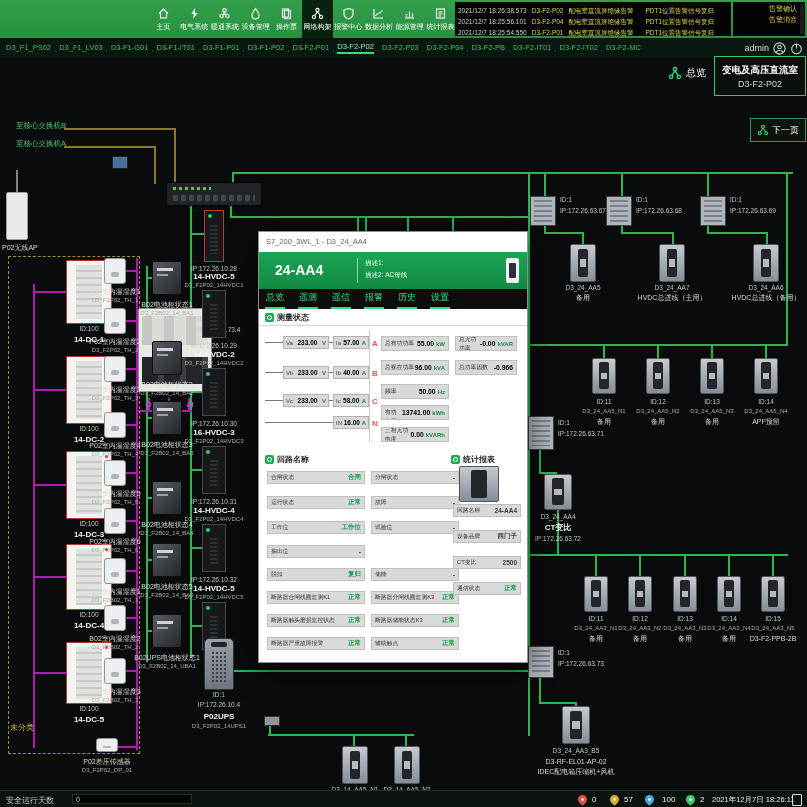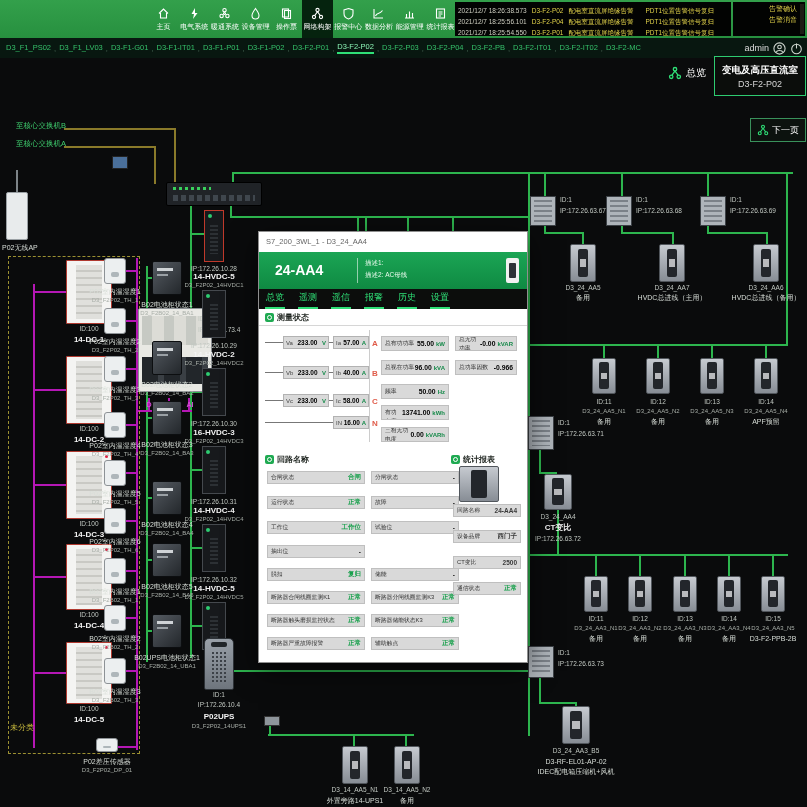--- a/index.html
+++ b/index.html
@@ -759,14 +759,28 @@
       <div class="srow" style="left: 194px; top: 324px; width: 68px;">
         <span class="l">CT变比</span>
         <span class="v">2500</span>
       </div>
       <div class="srow" style="left: 194px; top: 350px; width: 68px;">
         <span class="l">通信状态</span>
         <span class="v gv">正常</span>
       </div>
     </div>
 
+  <div id="statusbar">
+    <span class="sl">安全运行天数</span>
+    <span class="svbox">0</span>
+    <span id="sbdate">2021年12月7日 18:26:11</span>
+    <span id="sbdoc"></span>
+  <span class="pin" style="left: 578px; background: rgb(227, 80, 74);"></span>
+      <span class="pcount" style="left: 592px;">0</span>
+      <span class="pin" style="left: 610px; background: rgb(226, 166, 59);"></span>
+      <span class="pcount" style="left: 624px;">57</span>
+      <span class="pin" style="left: 645px; background: rgb(70, 167, 224);"></span>
+      <span class="pcount" style="left: 662px;">100</span>
+      <span class="pin" style="left: 686px; background: rgb(62, 203, 111);"></span>
+      <span class="pcount" style="left: 700px;">2</span>
+    </div>
 
 </div>
 
 </body></html>

